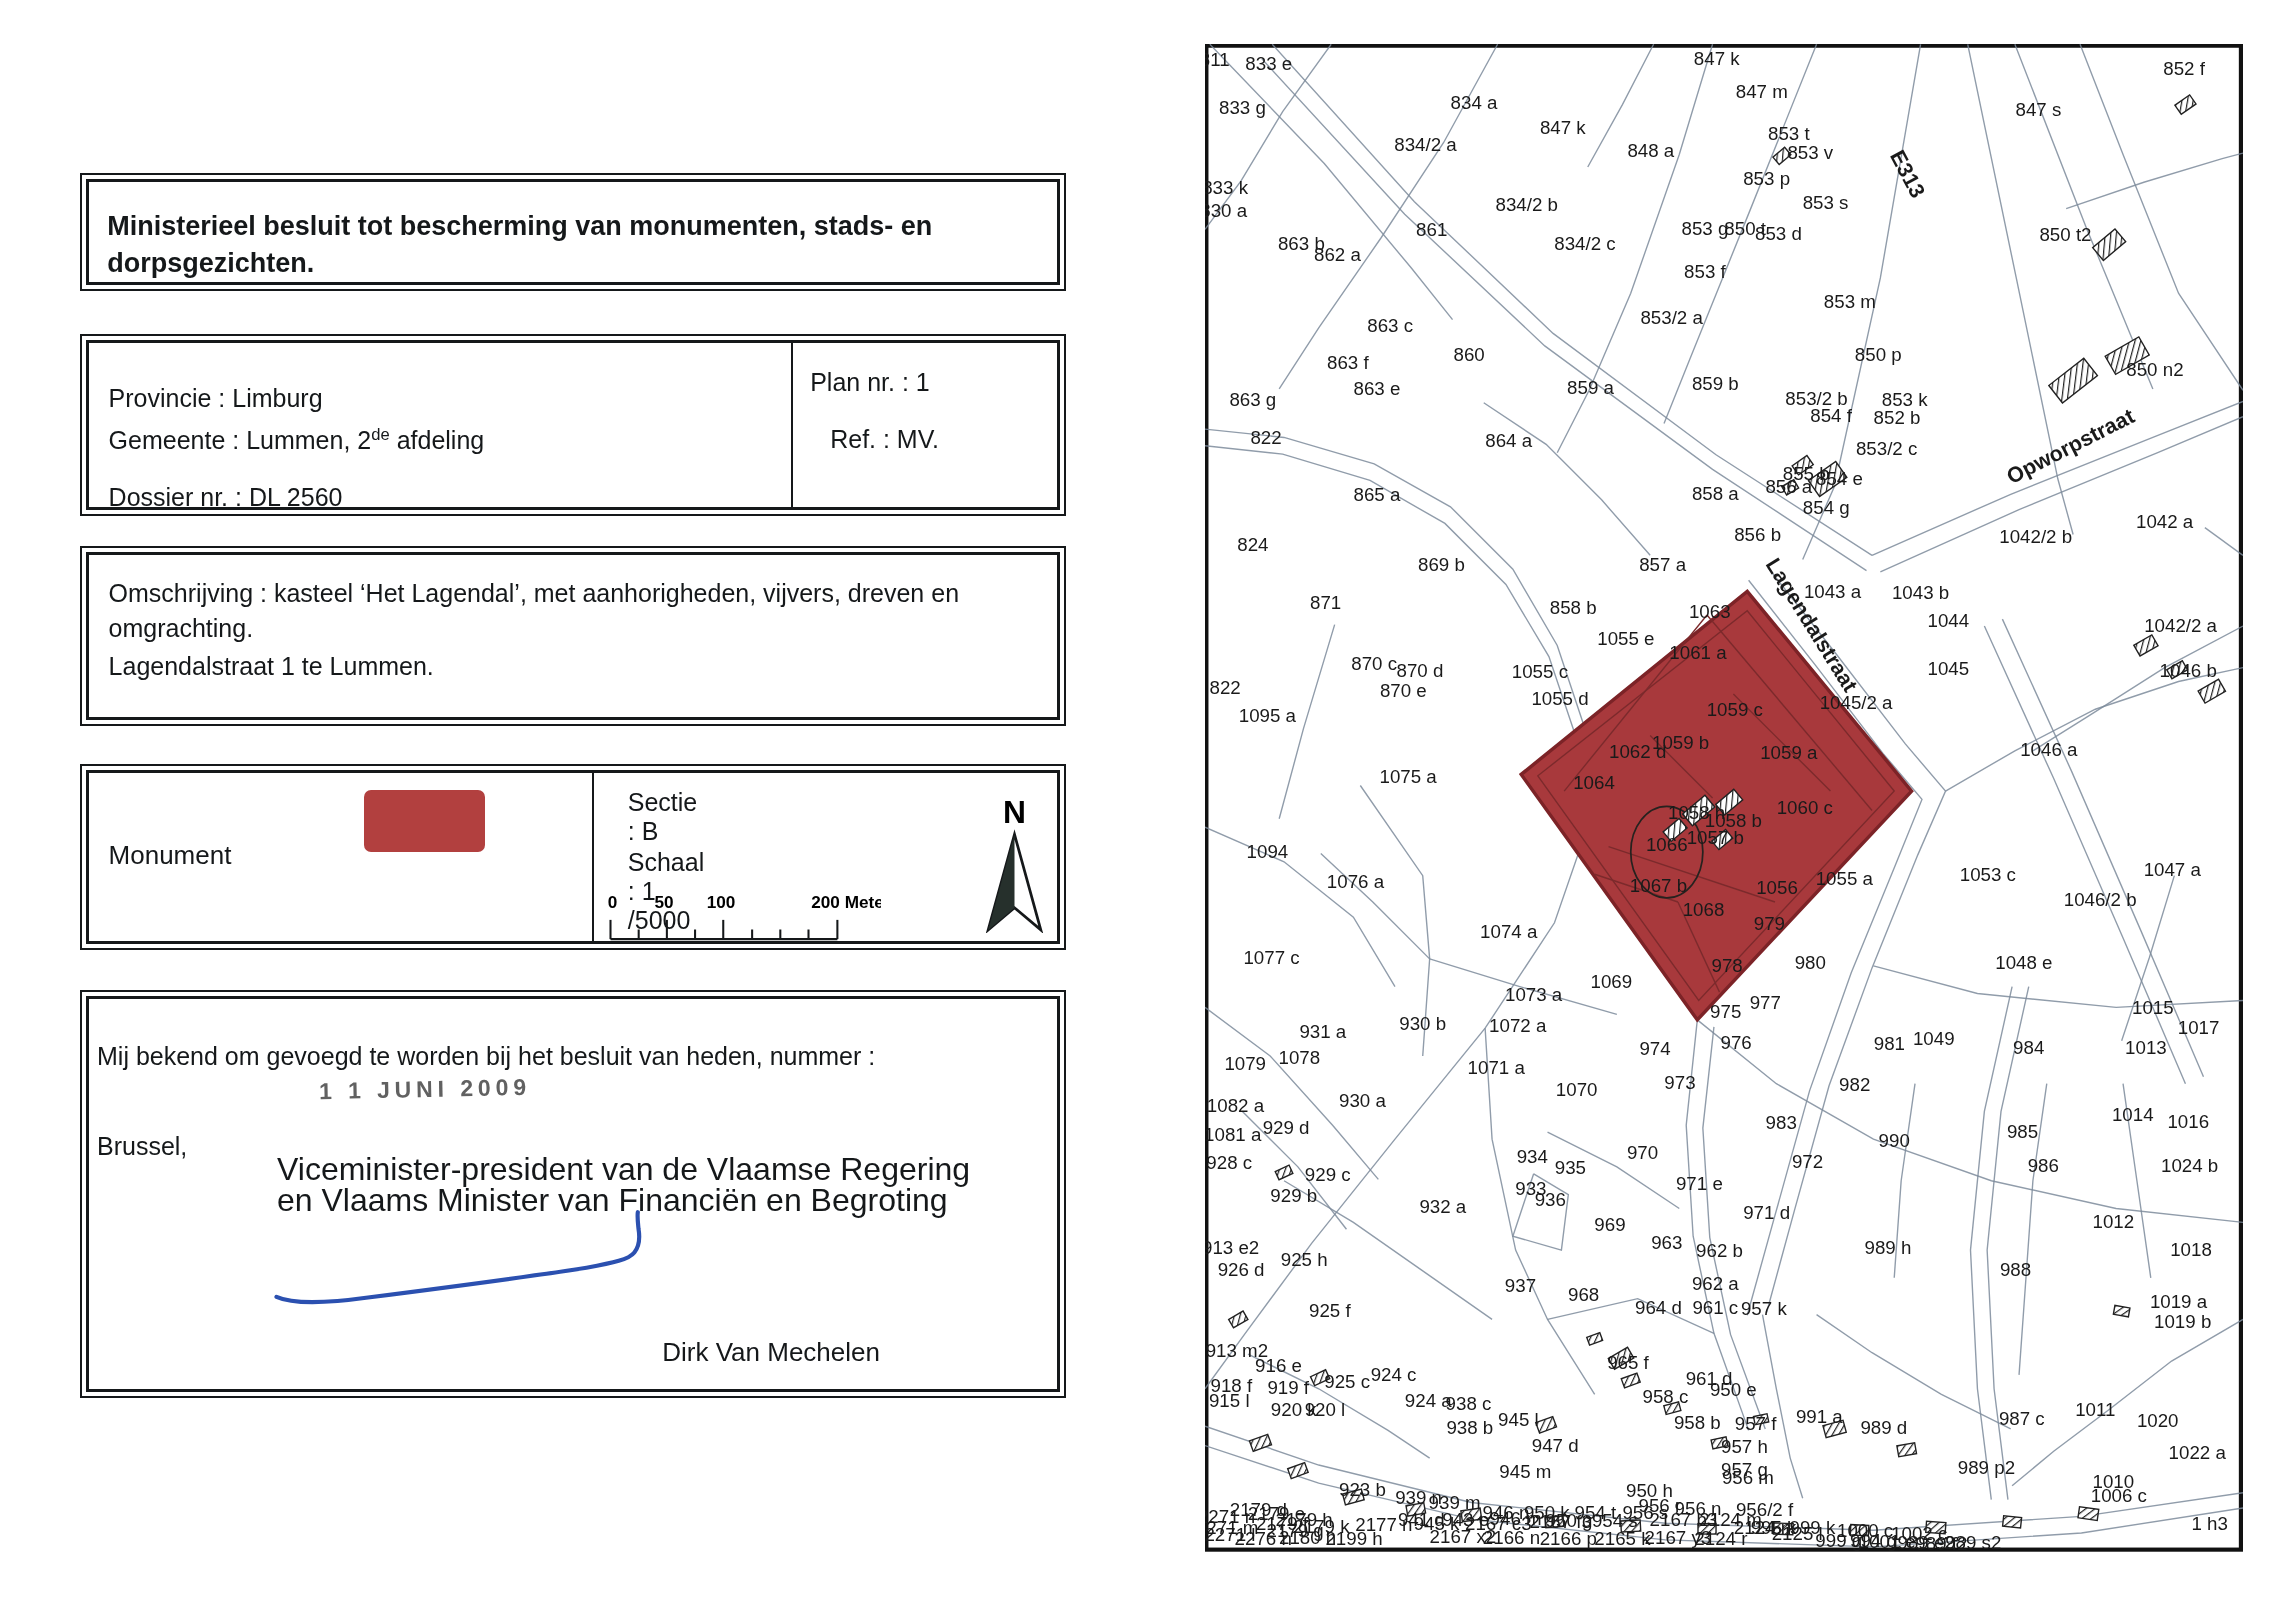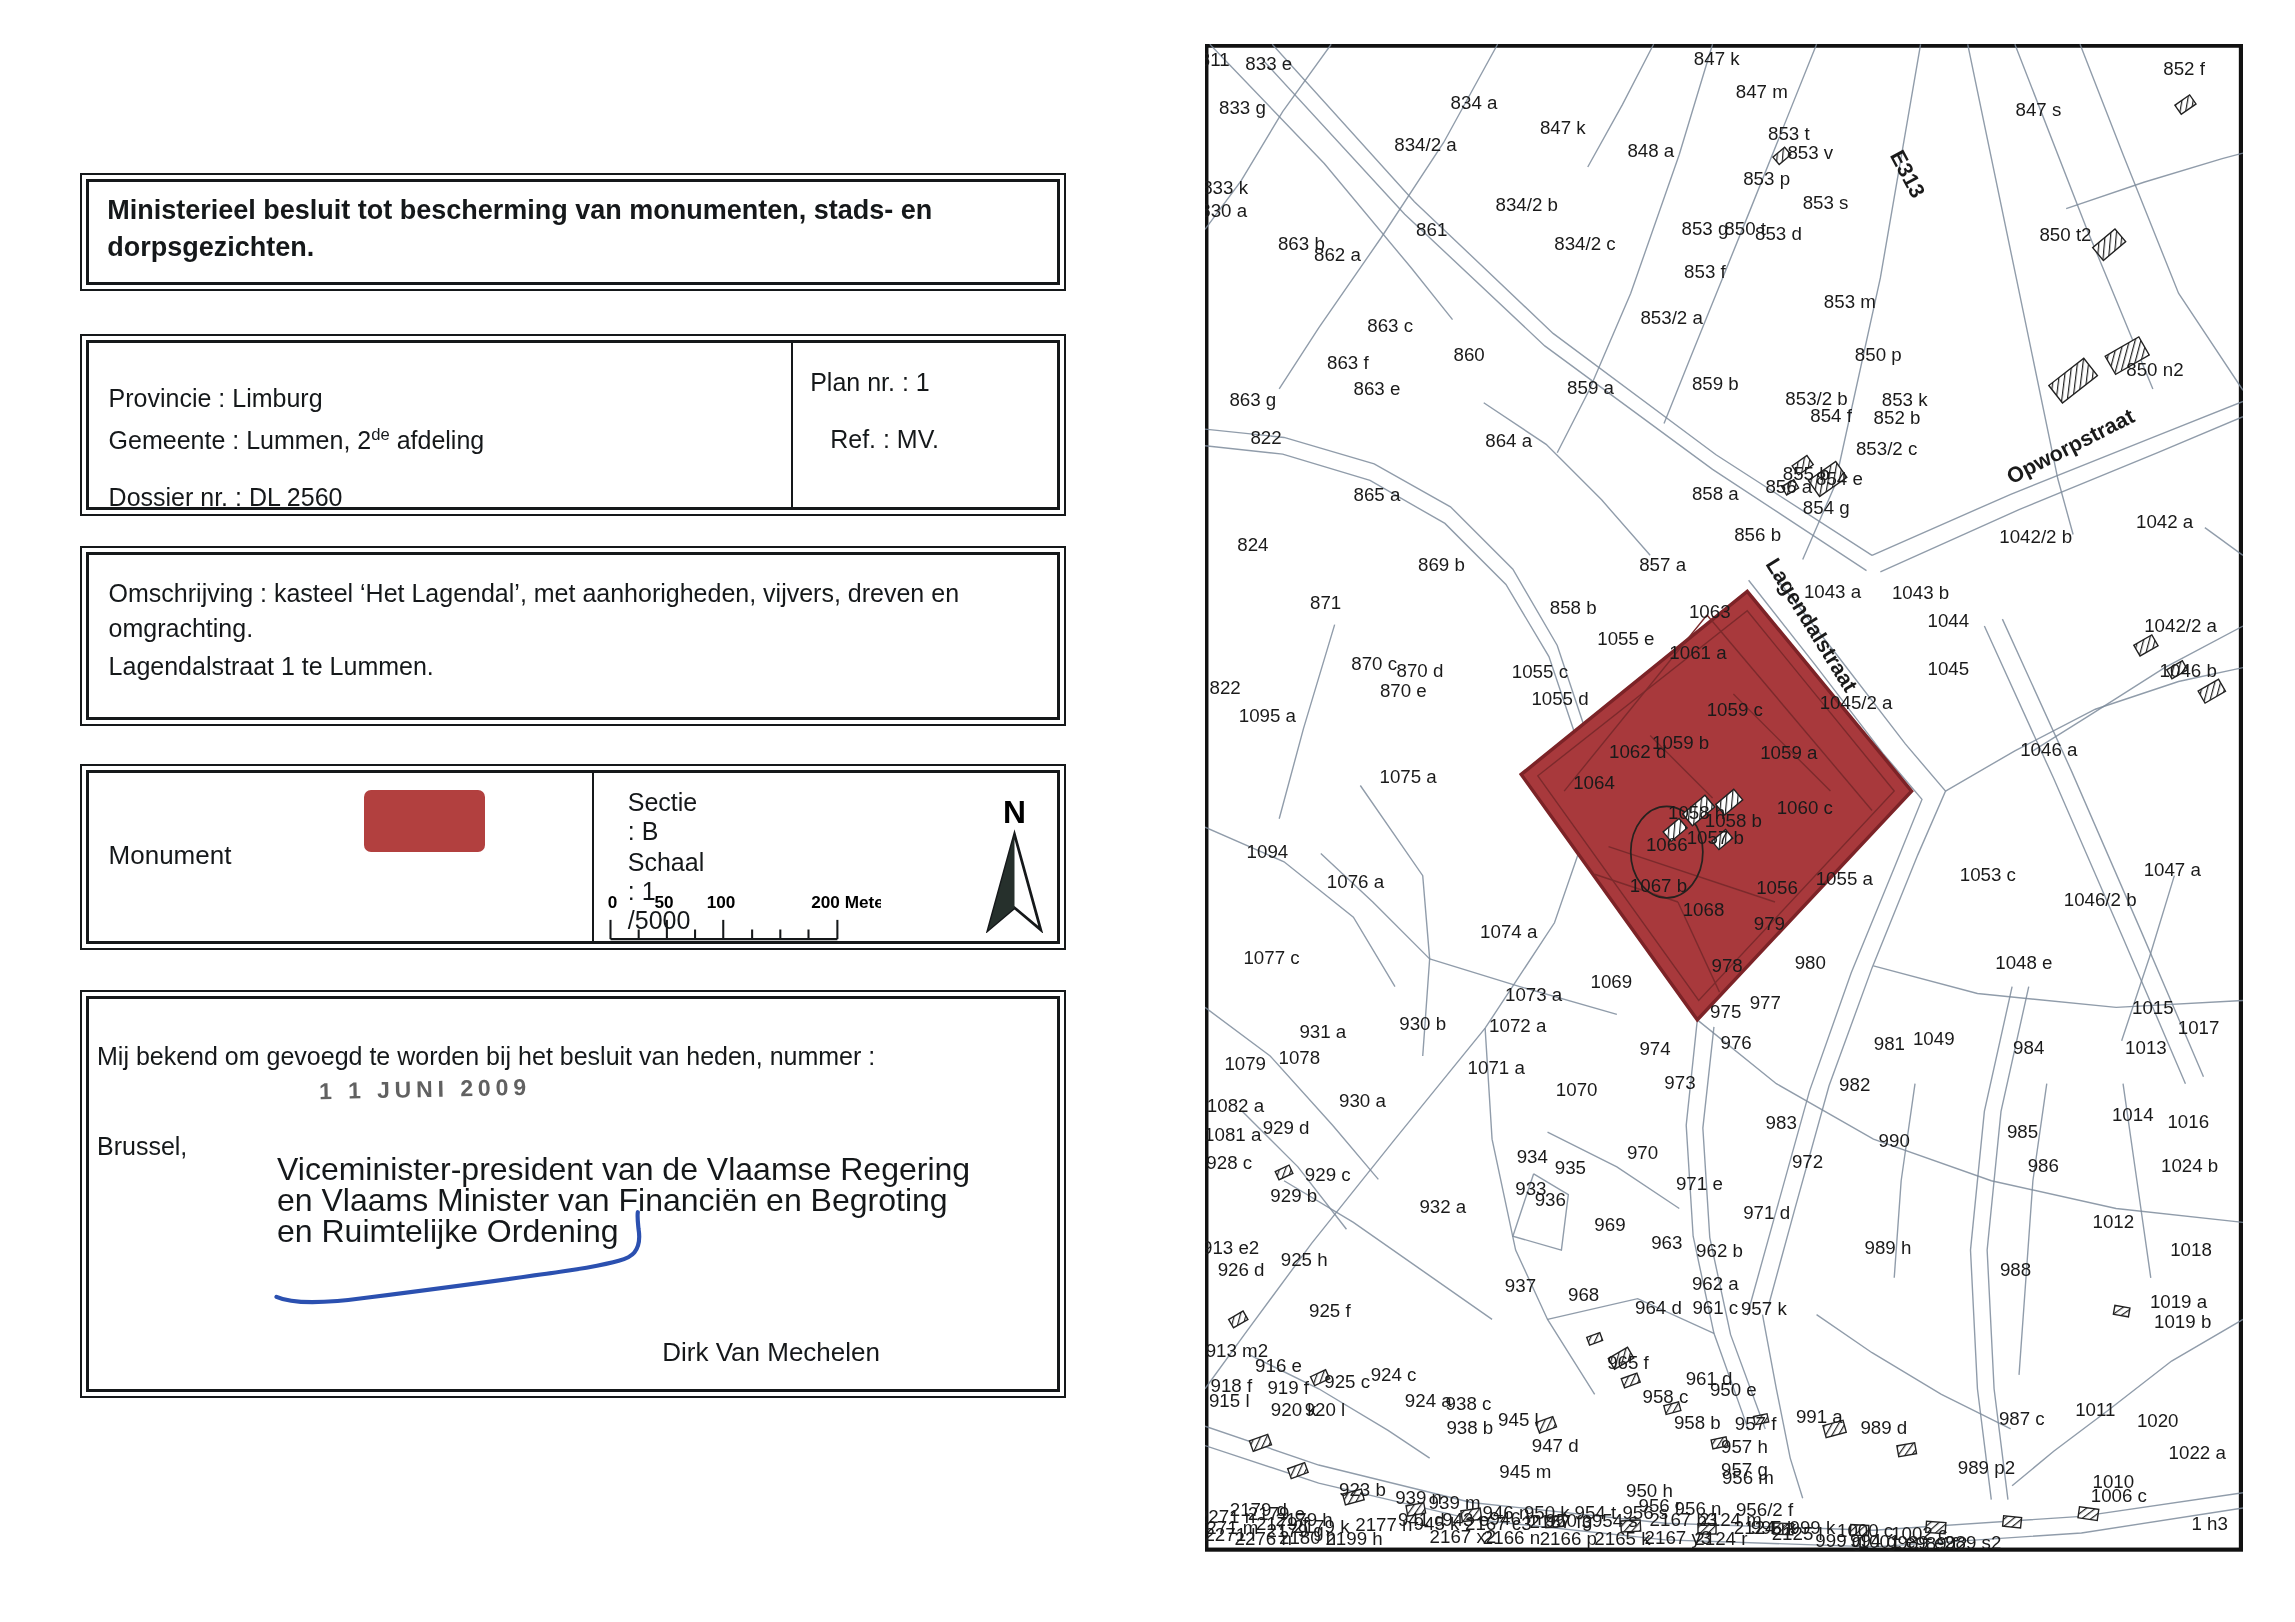--- a/index.html
+++ b/index.html
@@ -2,21 +2,21 @@
 <html style="font-size:11px"><head>
 <meta charset="utf-8">
 <style>
   html,body{margin:0;padding:0;background:#e8e8e8;}
   .page{position:relative;width:2295px;height:1623px;background:#ffffff;overflow:hidden;
         font-family:"Liberation Sans",sans-serif;color:#15181a;}
   
   .box{position:absolute;border:2.1px solid #15181a;padding:4.2px;background:#fff;box-sizing:border-box;}
   .box-in{border:3.5px solid #15181a;width:100%;height:100%;box-sizing:border-box;position:relative;}
   .hdr{ text-align:center;font-weight:bold;font-size:23px;line-height:31px;padding-top:4.2px;}
-  .decree{font-weight:bold;font-size:27px;line-height:37px;padding:10px 0 0 18px;width:888px;}
+  .decree{font-weight:bold;font-size:27px;line-height:37px;padding:18px 0 0 18px;width:888px;margin-top:8px;}
   .fld{position:absolute;font-size:25px;}
   sup{font-size:16.6px;}
   .vdiv{position:absolute;top:0;bottom:0;width:2.1px;background:#15181a;}
   .legend-label{position:absolute;left:19.4px;top:67px;font-size:26px;}
   .swatch{position:absolute;left:275px;top:16.6px;width:121px;height:62px;border-radius:7px;}
   .s-col{position:absolute;left:522px;top:0;}
   .stmt{position:absolute;font-size:25px;margin-top:28px;}
   .stamp{position:absolute;left:319px;top:1076px;font-size:23px;font-weight:700;color:#616161;
          letter-spacing:4.9px;transform:rotate(-1.2deg);}
   .minister{position:absolute;left:277px;top:1154px;width:811px;text-align:left;
@@ -94,21 +94,20 @@
 
   <div class="box" style="left:80px;top:990px;width:986px;height:408px;">
     <div class="box-in"></div>
   </div>
   <div class="stmt" style="left:97px;top:1014px;">Mij bekend om gevoegd te worden bij het besluit van heden, nummer :</div>
   <div class="stmt" style="left:97px;top:1104px;">Brussel,</div>
   <div class="stamp">1 1 JUNI 2009</div>
   <div class="minister">
     <div>Viceminister-president van de Vlaamse Regering</div>
     <div>en Vlaams Minister van Financiën en Begroting</div>
-    <div>en Ruimtelijke Ordening</div>
   </div>
   <svg style="position:absolute;left:264px;top:1208px;" width="430" height="118" viewBox="0 0 620 170">
     <path d="M 18 128 C 40 138 85 138 150 129 C 260 115 370 101 465 86 C 505 79 526 74 534 64 C 542 54 542 42 540 30 C 539 20 538 12 539 6" fill="none" stroke-width="6" stroke-linecap="round" stroke="#2b50b0"></path>
   </svg>
   <div class="signer">Dirk Van Mechelen</div>
 
   <div class="map-wrap">
     <svg id="mapsvg" width="1038" height="1508" viewBox="1738 63 1497 2174">
       <defs>
         <pattern id="hatch" width="8" height="8" patternUnits="userSpaceOnUse" patternTransform="rotate(45)">

